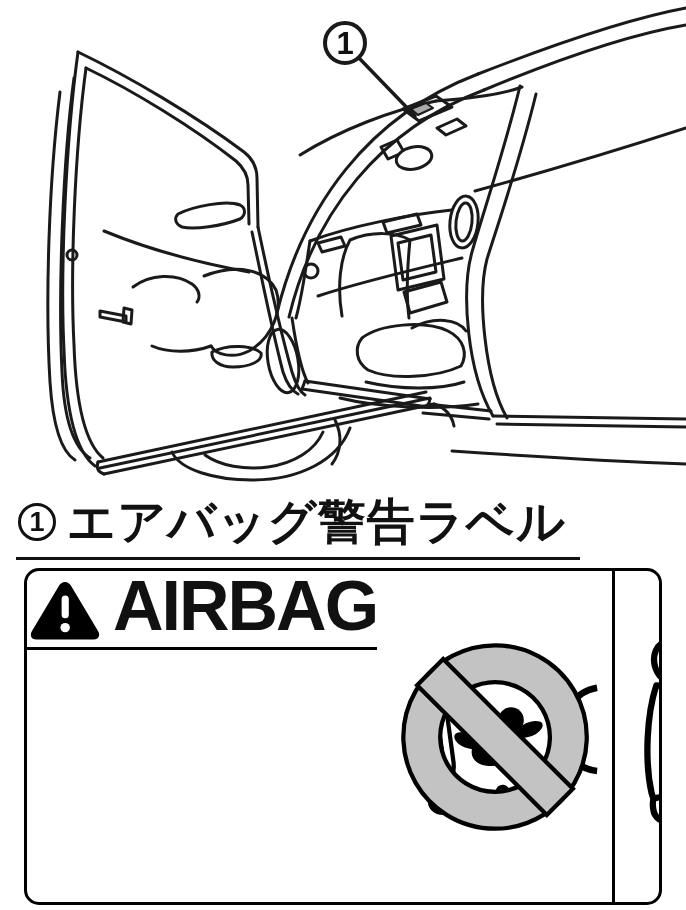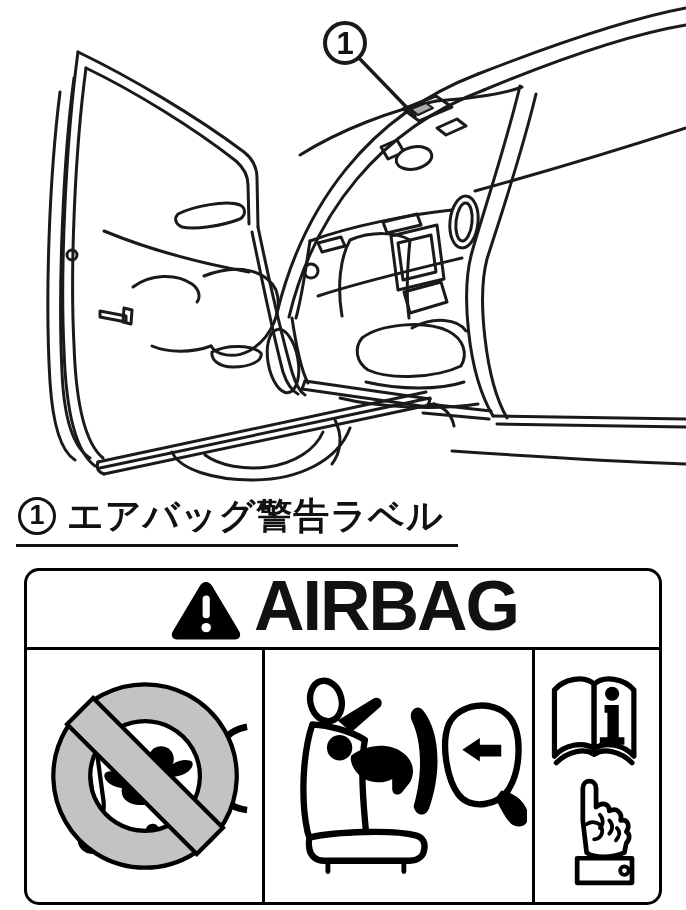--- a/index.html
+++ b/index.html
@@ -15,26 +15,26 @@
     position:absolute; left:16px; top:496px;
     display:flex; align-items:center; gap:11px;
     padding:0 14px 8px 2px; border-bottom:3px solid #111;
   }
   .caption-marker {
     width:38px; height:38px; box-sizing:border-box;
     border:3px solid #111; border-radius:50%;
     display:flex; align-items:center; justify-content:center;
     font-size:27px; font-weight:600; line-height:1;
   }
-  .caption-text { font-size:36px; font-weight:600; letter-spacing:1px; line-height:1.1; }
+  .caption-text { font-size:48px; font-weight:600; letter-spacing:1px; line-height:1.1; }
 
   .warning-label {
     position:absolute; left:24px; top:568px; width:632px; height:331px;
     border:3px solid #000; border-radius:15px; background:#fff;
-    display:flex; flex-direction:column; overflow:hidden;
+    display:flex; overflow:hidden;
   }
   .label-header {
     height:76px; flex:0 0 76px; border-bottom:3px solid #000;
     display:flex; align-items:center; justify-content:center; gap:10px;
   }
   .airbag-title {
     font-size:70px; font-weight:bold; letter-spacing:-2px; line-height:1;
     transform:translateY(-3px);
   }
   .label-body { flex:1; display:flex; min-height:0; }

